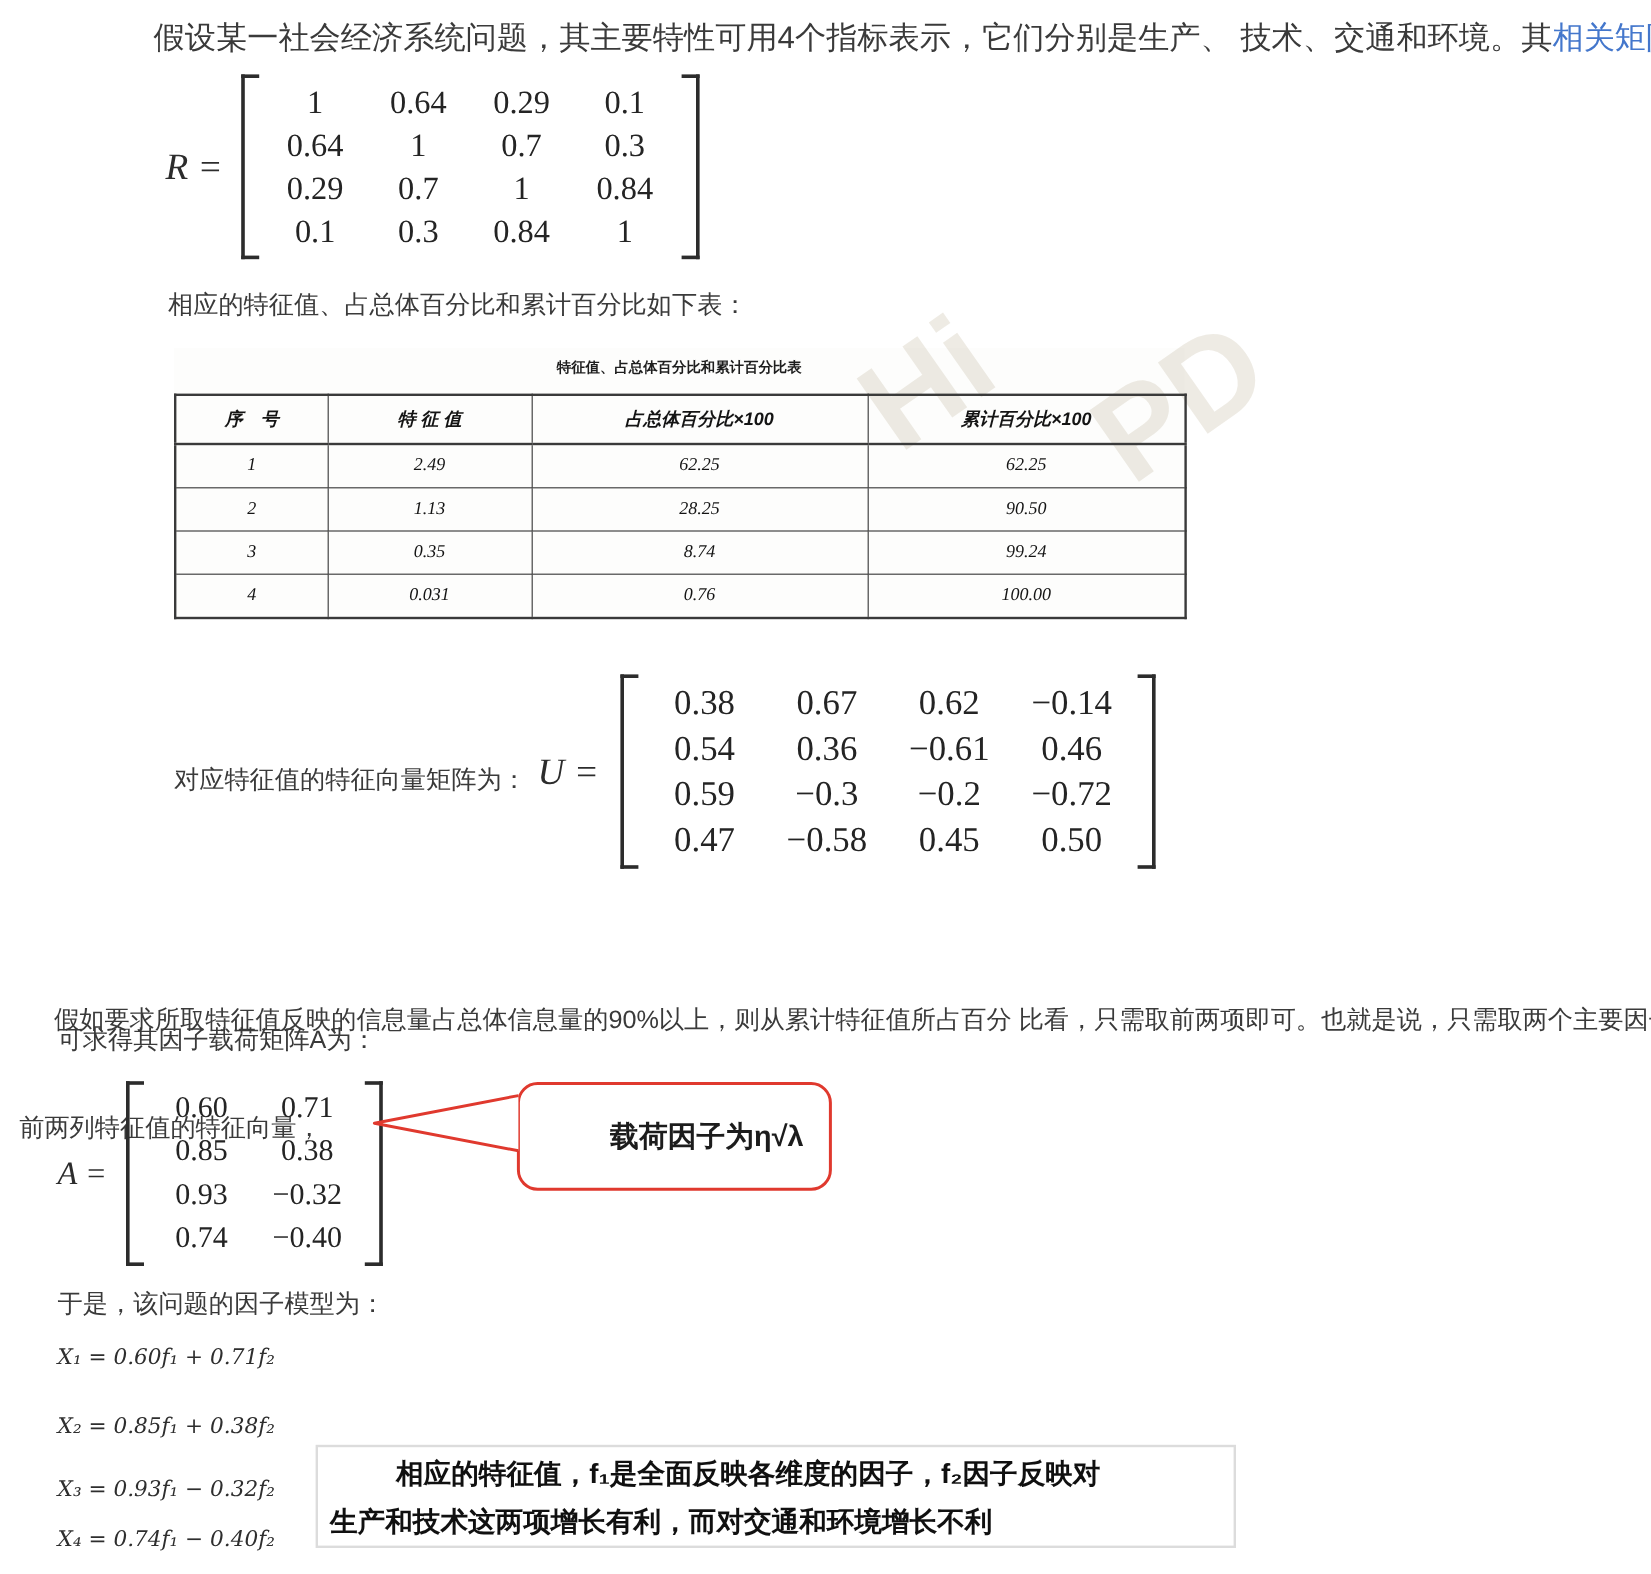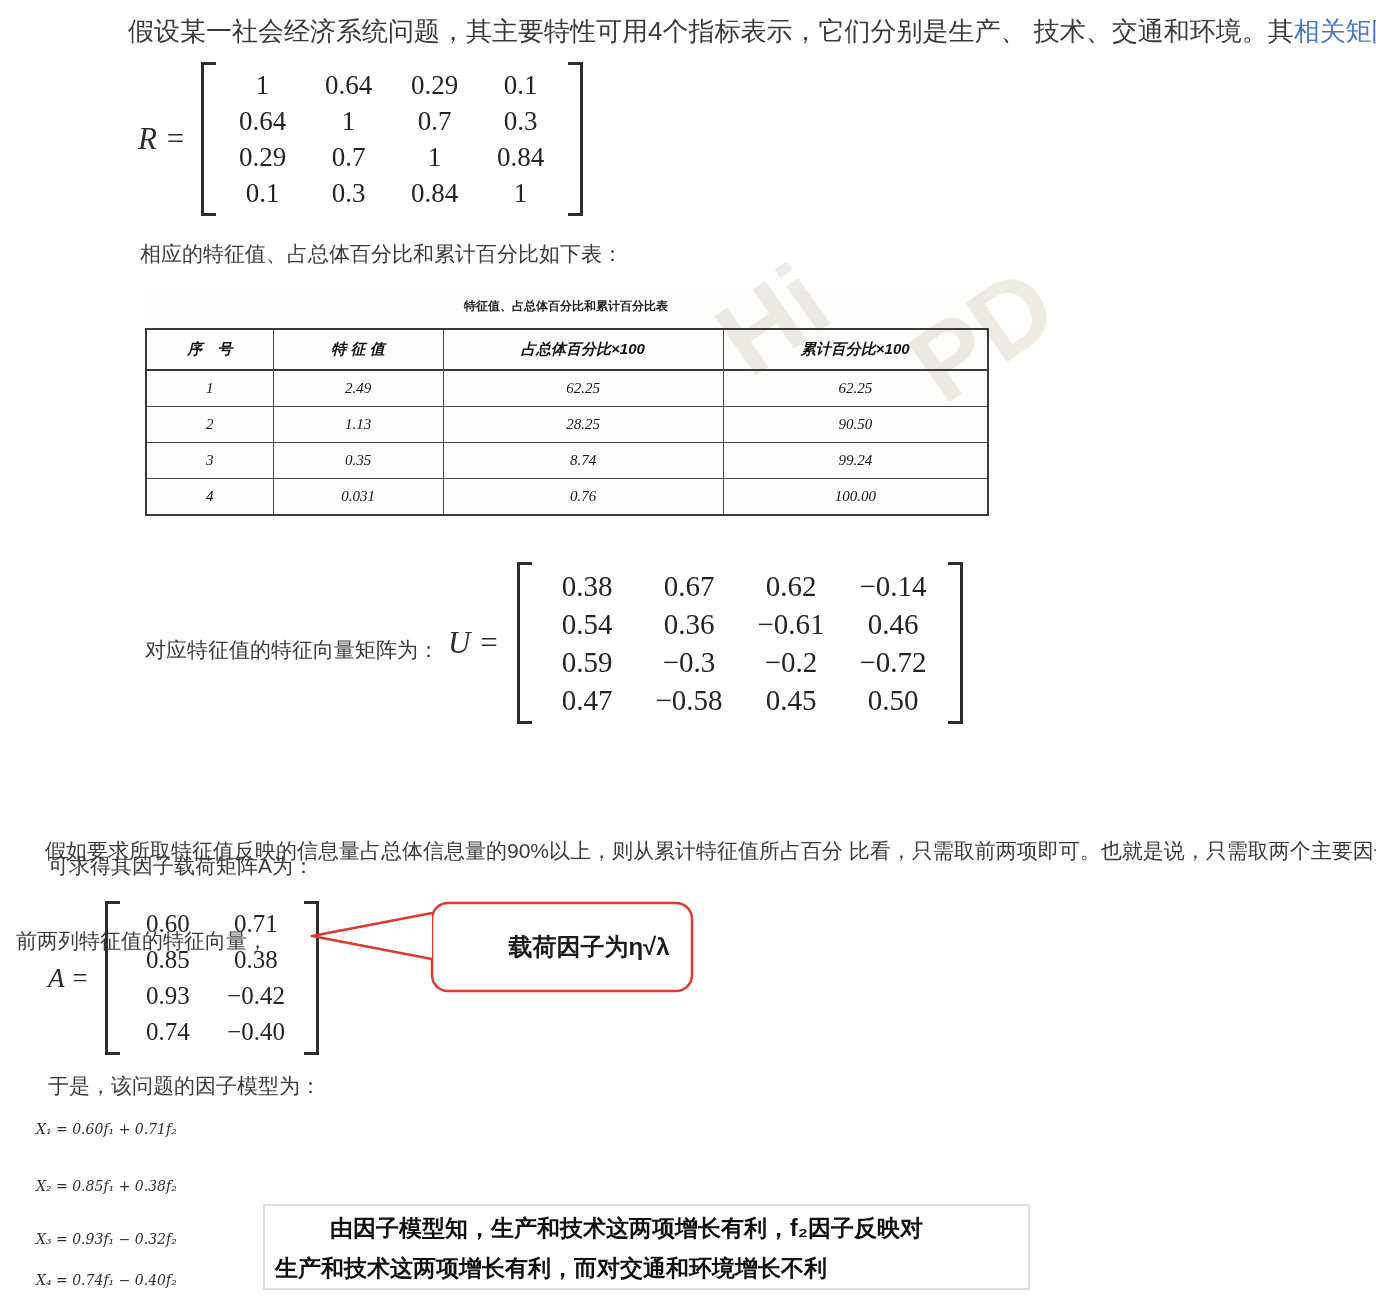--- a/index.html
+++ b/index.html
@@ -61,21 +61,21 @@
   #callout-svg { left:309px; top:896px; }
   #callout-text {
     left:432px; top:903px; width:314px; height:88px;
     display:flex; align-items:center; justify-content:center;
     font-size:24px; font-weight:bold; color:#1c1c1c; z-index:3;
   }
 
   
   .eq {
     font-family:"DejaVu Serif","Liberation Serif",serif; font-style:italic;
-    font-size:14px; color:#2e2e2e; left:36px; white-space:pre;
+    font-size:18px; color:#2e2e2e; left:48px; white-space:pre;
   }
   #eq1 { top:1121px; } #eq2 { top:1178px; } #eq3 { top:1231px; } #eq4 { top:1272px; }
 
   
   #notebox {
     left:263px; top:1204px; width:767px; height:86px; box-sizing:border-box;
     border:2px solid #dcdcdc; background:#fff;
     font-size:23px; font-weight:bold; color:#101010; line-height:40px;
     padding:2px 10px;
   }
@@ -202,38 +202,38 @@
   <div id="a-block" class="abs mrow">
     <span class="mlabel">A =</span>
     <div class="mtx">
       <div class="brk l"></div>
       <div class="cells">
         <span>0.60</span>
           <span>0.71</span>
         <span>0.85</span>
           <span>0.38</span>
         <span>0.93</span>
-          <span>−0.42</span>
+          <span>−0.32</span>
         <span>0.74</span>
           <span>−0.40</span>
       </div>
       <div class="brk r"></div>
     </div>
   </div>
 
   <svg id="callout-svg" class="abs" width="392" height="102" viewBox="0 0 392 102">
     <rect x="123" y="7" width="260" height="88" rx="16" fill="#ffffff" style="stroke:var(--red,#e0392e)" stroke-width="2.5"></rect>
     <path d="M 123 17 L 3 40 L 123 63" fill="#ffffff" style="stroke:var(--red,#e0392e)" stroke-width="2.5" stroke-linejoin="round"></path>
   </svg>
   <div id="callout-text" class="abs">载荷因子为η√λ</div>
 
   <div id="model-intro" class="abs cntext">于是，该问题的因子模型为：</div>
   <div id="eq1" class="abs eq">X₁ = 0.60f₁ + 0.71f₂</div>
   <div id="eq2" class="abs eq">X₂ = 0.85f₁ + 0.38f₂</div>
   <div id="eq3" class="abs eq">X₃ = 0.93f₁ − 0.32f₂</div>
   <div id="eq4" class="abs eq">X₄ = 0.74f₁ − 0.40f₂</div>
 
   <div id="notebox" class="abs">
-    <div class="l1">由因子模型知，生产和技术这两项增长有利，f₂因子反映对</div>
+    <div class="l1">相应的特征值，f₁是全面反映各维度的因子，f₂因子反映对</div>
     <div class="l2">生产和技术这两项增长有利，而对交通和环境增长不利</div>
   </div>
 
 </div>
 
 </body></html>

